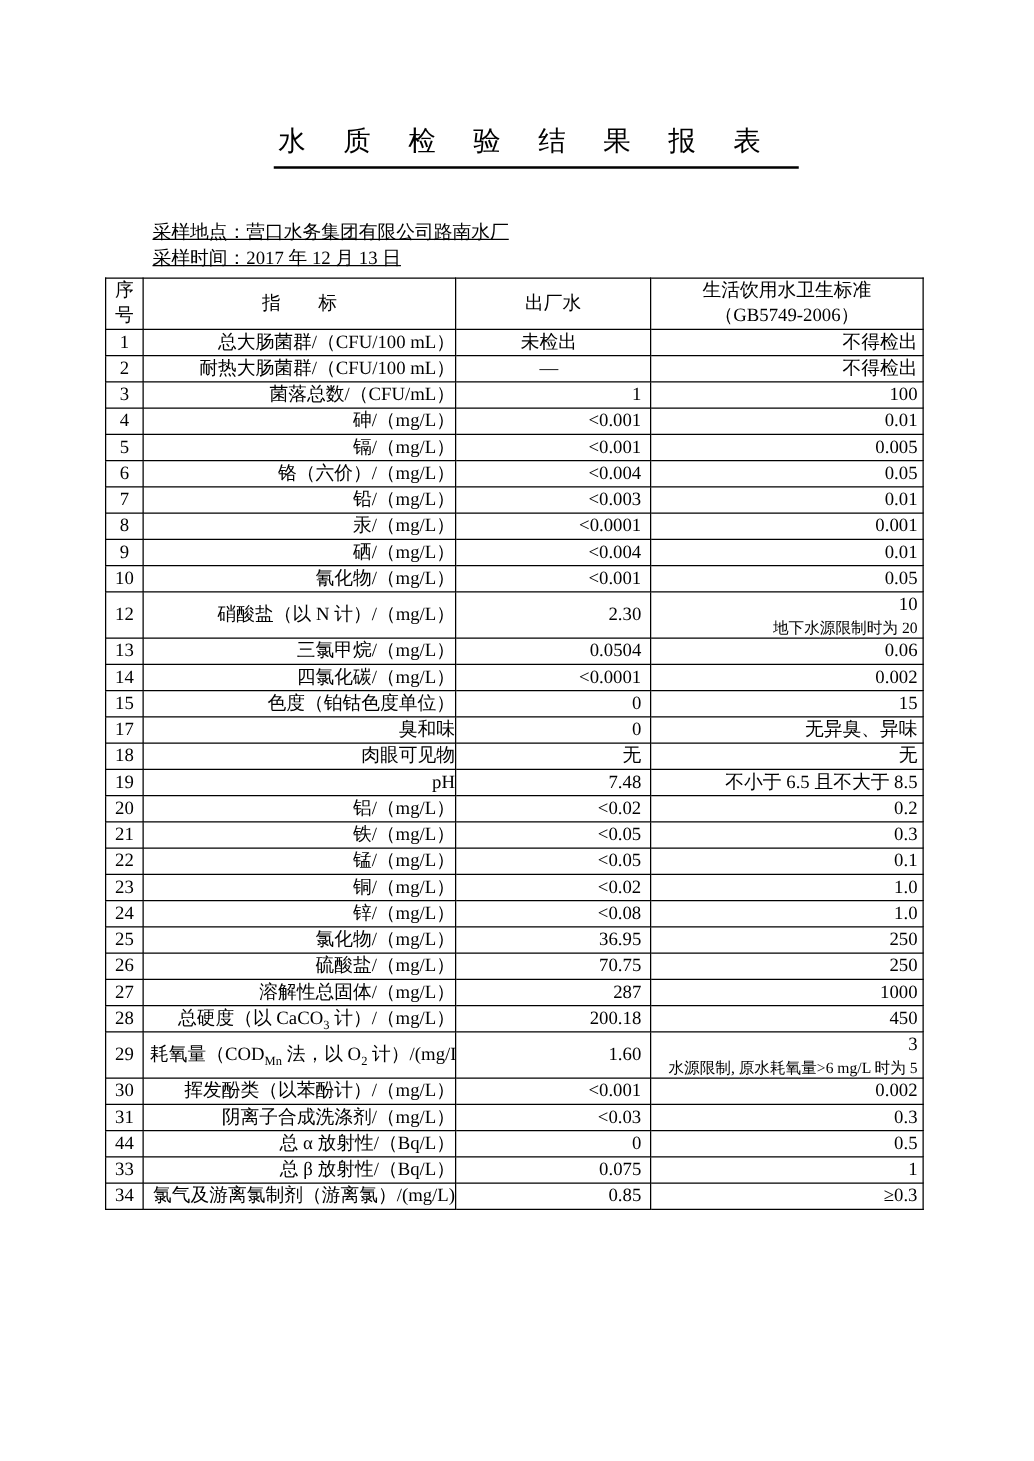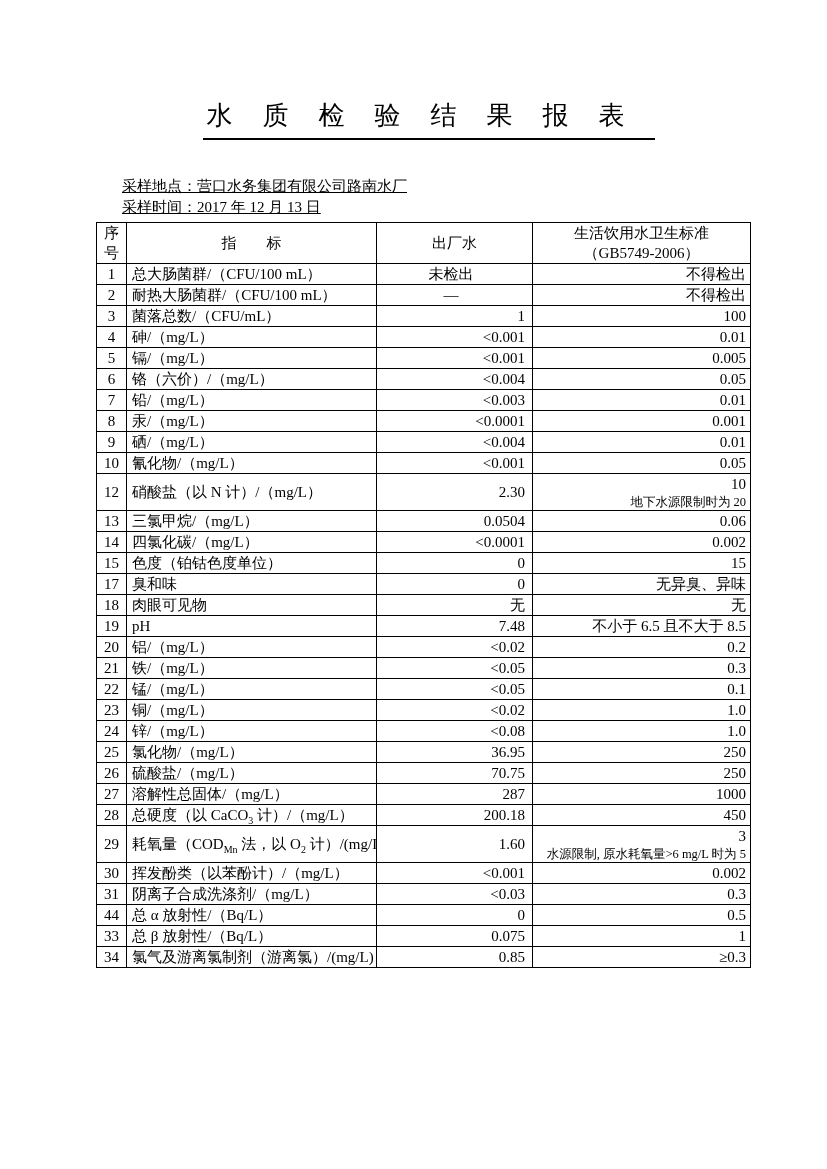--- a/index.html
+++ b/index.html
@@ -8,47 +8,47 @@
     width:827px; height:1169px; position:relative;
     font-family:"Liberation Serif","DejaVu Serif",serif;
     color:#000000; overflow:hidden;
   }
   .title-wrap {
     position:absolute; top:98px; left:0; width:827px;
     text-align:center;
   }
   .title-text {
     display:inline-block;
-    font-size:26px; font-weight:normal;
+    font-size:22px; font-weight:normal;
     letter-spacing:30px; margin-right:-30px; padding-left:4px;
     border-bottom:2px solid #000;
     padding-bottom:5px;
     white-space:nowrap;
   }
   .info-block {
     position:absolute; left:122px; top:176px;
     font-size:15px; line-height:21px;text-decoration:underline;
   }
   table.report {
-    position:absolute; left:96px; top:222px;
+    position:absolute; left:84px; top:222px;
     width:654px;
     border-collapse:collapse; table-layout:fixed;
     font-size:15px;
     border-radius:28px;
   }
   table.report th, table.report td {
     border:1px solid #000000;
     font-weight:normal;
     vertical-align:middle;
     line-height:20px;
   }
   thead th { text-align:center; height:40px; }
   th.col-standard { line-height:19px; }
   td.c-no   { text-align:center; height:21px; }
-  td.c-ind  { text-align:left; padding-left:5px; white-space:nowrap; overflow:hidden; }
+  td.c-ind  { text-align:right; padding-left:5px; white-space:nowrap; overflow:hidden; }
   td.c-val  { text-align:right; padding-right:7px; }
   td.c-std  { text-align:right; padding-right:4px;margin-left:40px; }
   .std-note { display:block; font-size:12.5px; line-height:16px; }
   sub { font-size:10px; line-height:0; }
 </style>
 </head>
 <body>
 
 <div class="title-wrap">
   <span class="title-text">水质检验结果报表</span>

